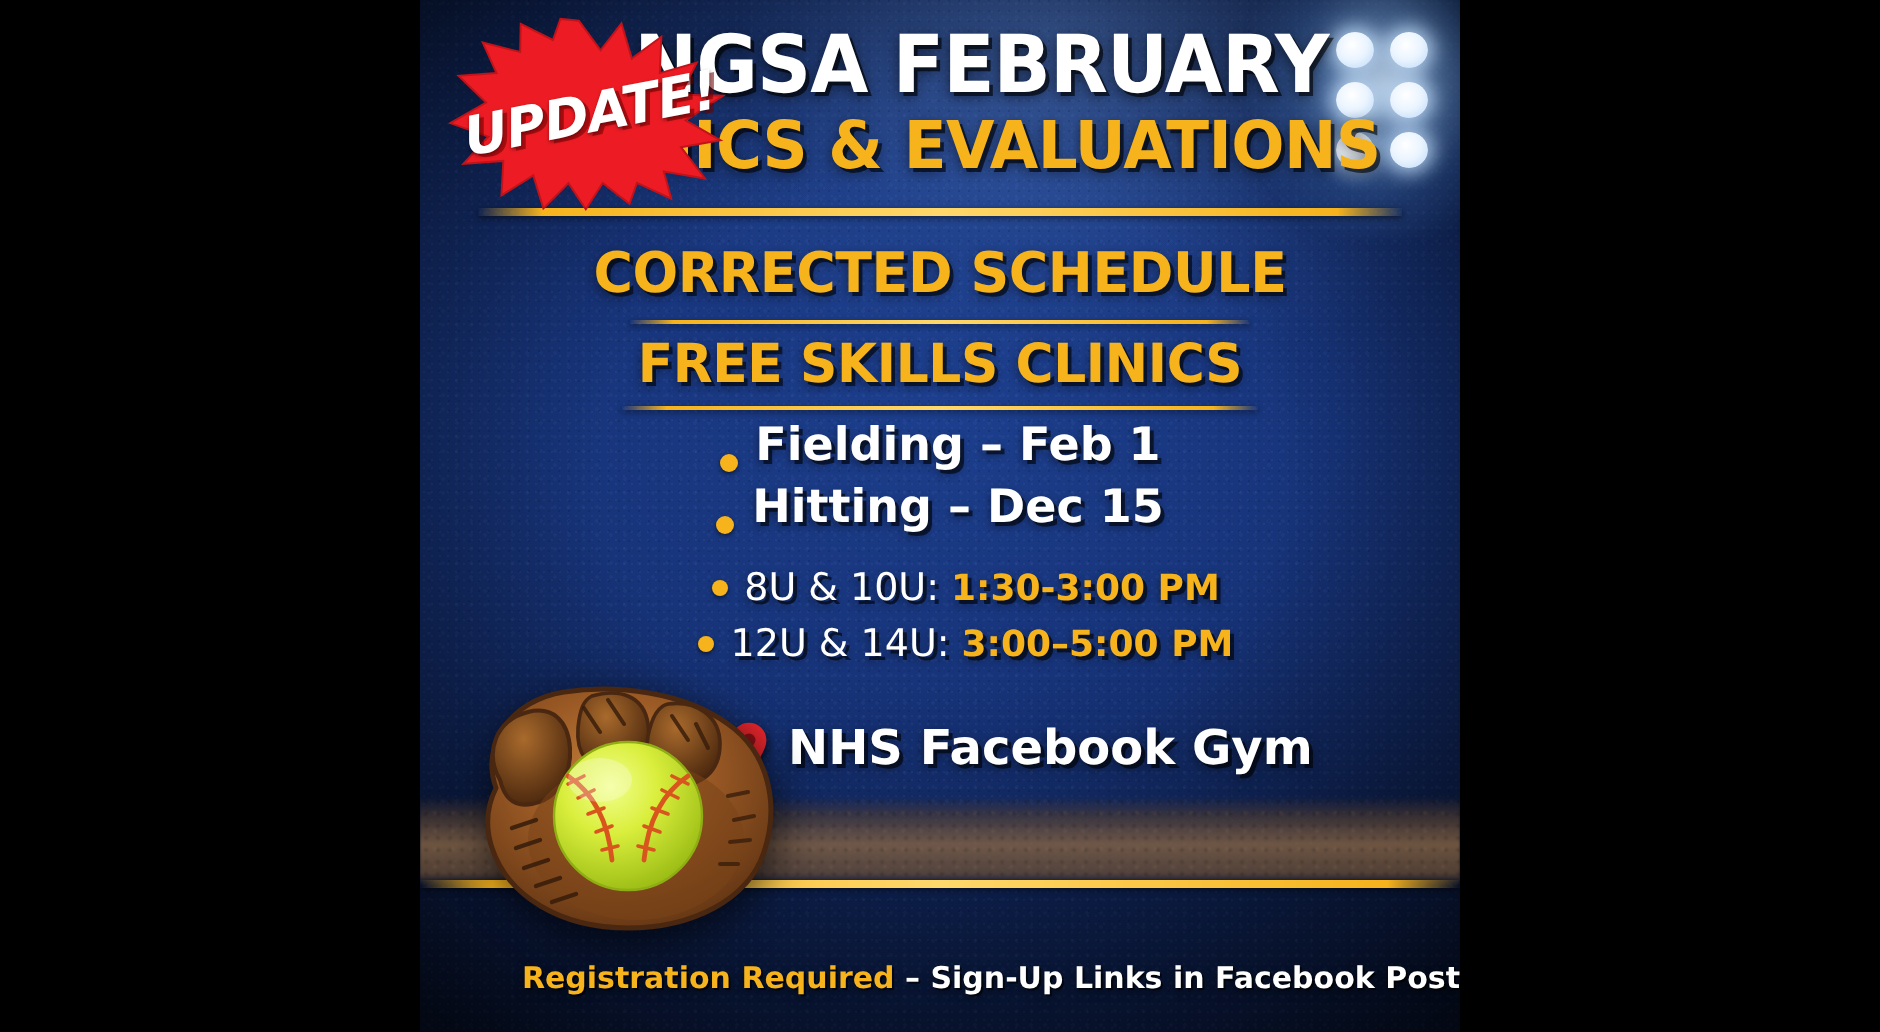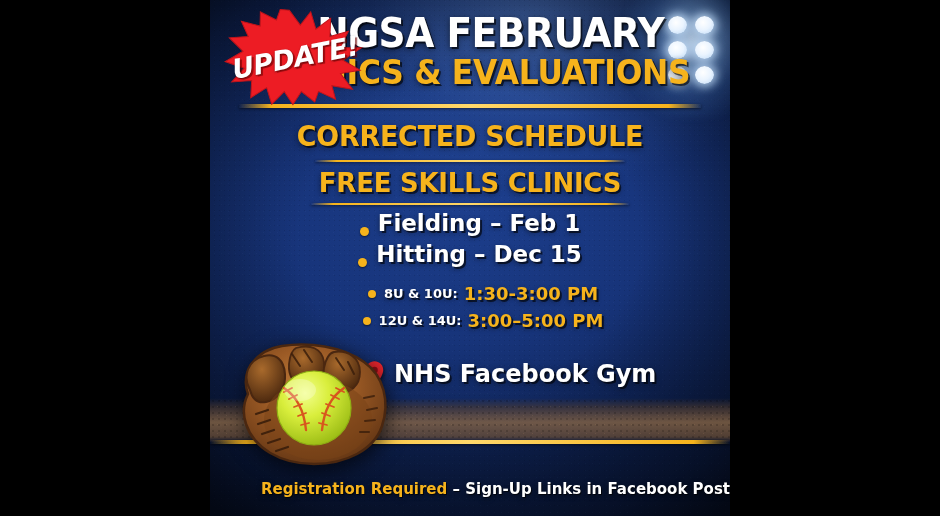--- a/index.html
+++ b/index.html
@@ -232,22 +232,22 @@
   .time-row .bullet {
     width: 8px; height: 8px;
     border-radius: 50%;
     background: #F6B31C;
     margin-right: 8px;
     flex: 0 0 auto;
     box-shadow: 0 1px 2px rgba(0,0,0,0.55);
   }
   .time-row .label {
     font-family: "DejaVu Sans", sans-serif;
-    font-weight: bold;
-    font-size: 13px;
+    font-weight: normal;
+    font-size: 19px;
     color: #ffffff;
     text-shadow: 2px 2px 0 rgba(0,0,0,0.6), 0 2px 5px rgba(0,0,0,0.45);
     white-space: nowrap;
     margin-right: 6px;
   }
   .time-row .value {
     font-family: "DejaVu Sans", sans-serif;
     font-weight: bold;
     font-size: 18px;
     color: #F6B31C;

